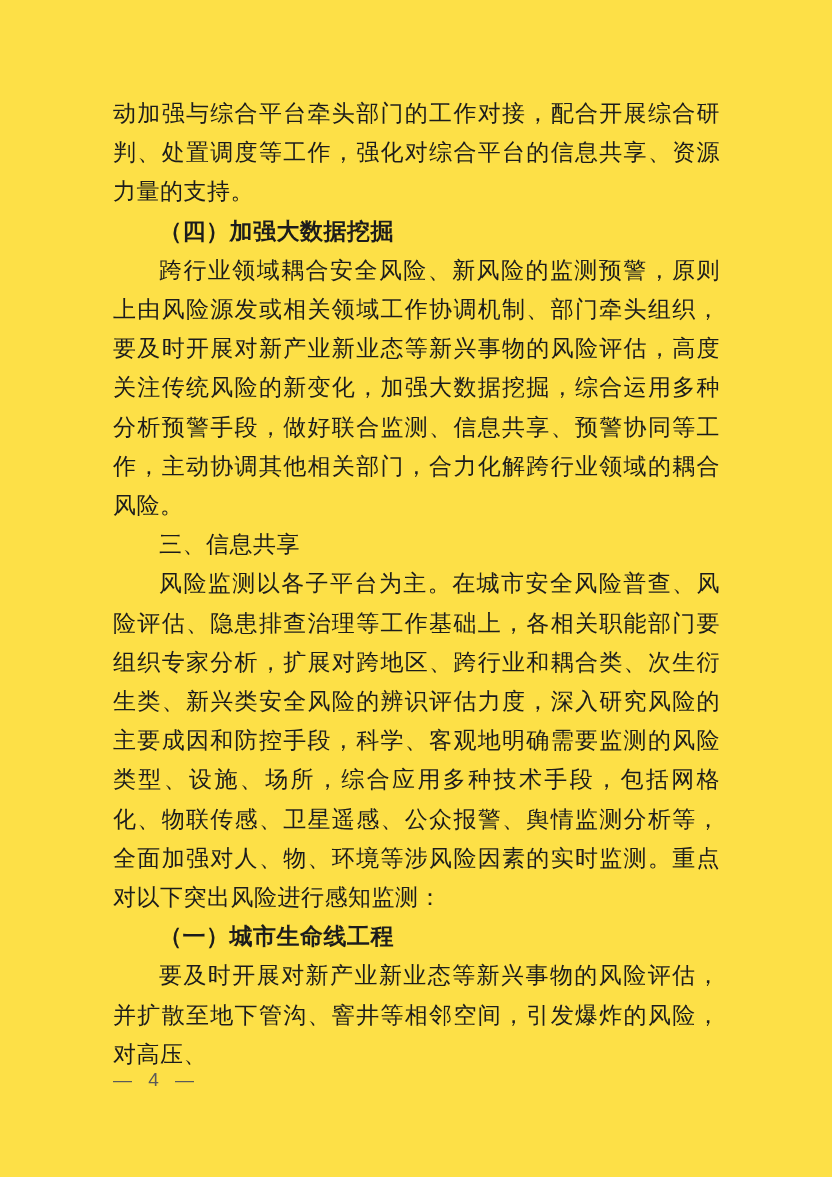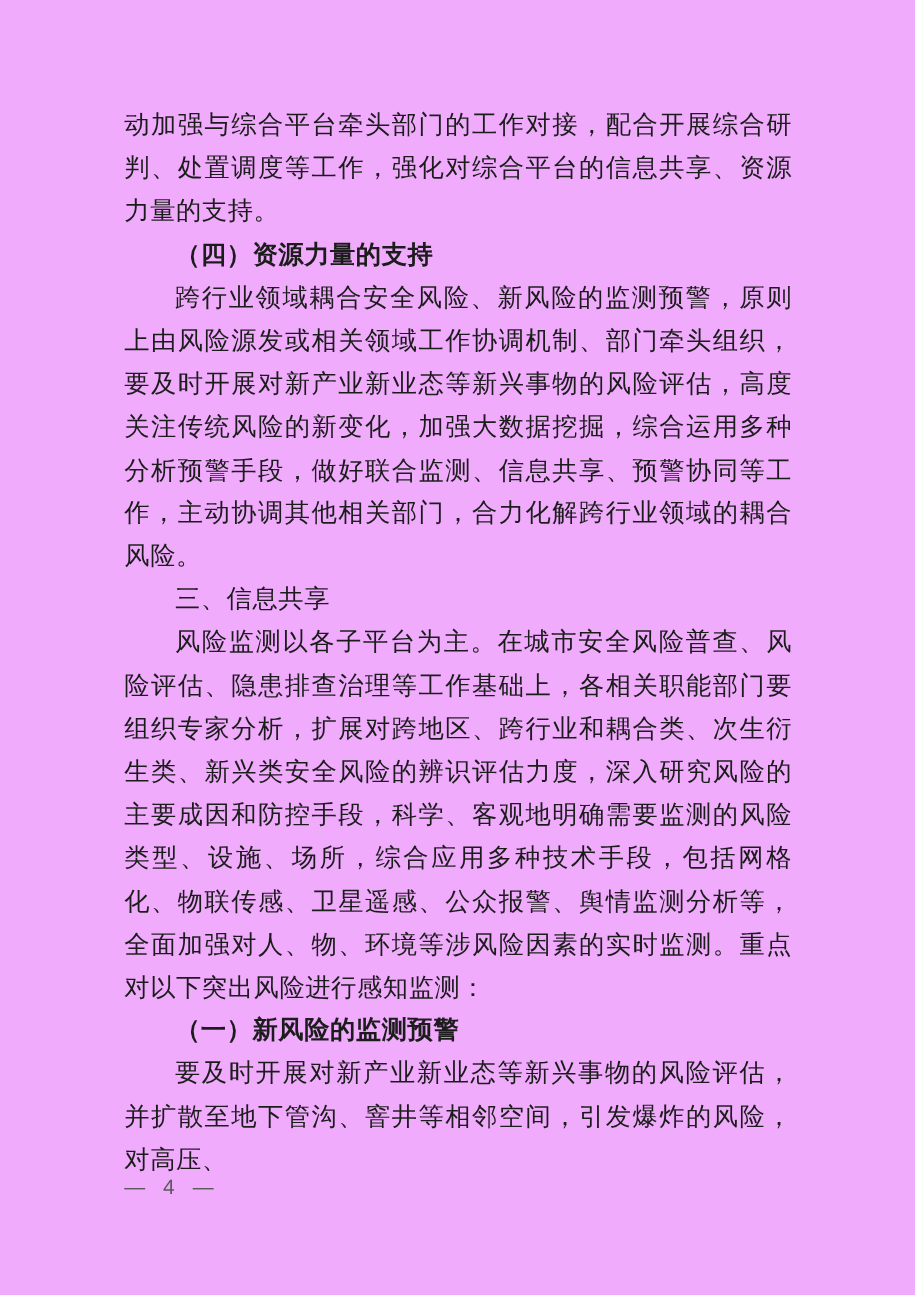--- a/index.html
+++ b/index.html
@@ -4,21 +4,21 @@
 <style>
   html, body {
     margin: 0;
     padding: 0;
     background: #ffffff;
   }
   .page {
     position: relative;
     width: 832px;
     height: 1177px;
-    background: #f0abfc;
+    background: #fde047;
     overflow: hidden;
     font-family: "Liberation Serif", "DejaVu Serif", serif;
     color: #1c1c1c;
     box-sizing: border-box;
   }
   .content {
     position: absolute;
     left: 113px;
     right: 112px;
     top: 94px;
@@ -49,24 +49,24 @@
     word-spacing: 9px;
     font-family: "Liberation Sans", "DejaVu Sans", sans-serif;
   }
 </style>
 </head>
 <body>
 
 <div class="page">
   <main class="content">
     <p class="body-text">动加强与综合平台牵头部门的工作对接，配合开展综合研判、处置调度等工作，强化对综合平台的信息共享、资源力量的支持。</p>
-    <p class="indent bold">（四）资源力量的支持</p>
+    <p class="indent bold">（四）加强大数据挖掘</p>
     <p class="indent">跨行业领域耦合安全风险、新风险的监测预警，原则上由风险源发或相关领域工作协调机制、部门牵头组织，要及时开展对新产业新业态等新兴事物的风险评估，高度关注传统风险的新变化，加强大数据挖掘，综合运用多种分析预警手段，做好联合监测、信息共享、预警协同等工作，主动协调其他相关部门，合力化解跨行业领域的耦合风险。</p>
     <p class="indent">三、信息共享</p>
     <p class="indent">风险监测以各子平台为主。在城市安全风险普查、风险评估、隐患排查治理等工作基础上，各相关职能部门要组织专家分析，扩展对跨地区、跨行业和耦合类、次生衍生类、新兴类安全风险的辨识评估力度，深入研究风险的主要成因和防控手段，科学、客观地明确需要监测的风险类型、设施、场所，综合应用多种技术手段，包括网格化、物联传感、卫星遥感、公众报警、舆情监测分析等，全面加强对人、物、环境等涉风险因素的实时监测。重点对以下突出风险进行感知监测：</p>
-    <p class="indent bold">（一）新风险的监测预警</p>
+    <p class="indent bold">（一）城市生命线工程</p>
     <p class="indent">要及时开展对新产业新业态等新兴事物的风险评估，并扩散至地下管沟、窨井等相邻空间，引发爆炸的风险，对高压、</p>
   </main>
 
   <footer class="footer">
     <span>— 4 —</span>
   </footer>
 </div>
 
 </body></html>

